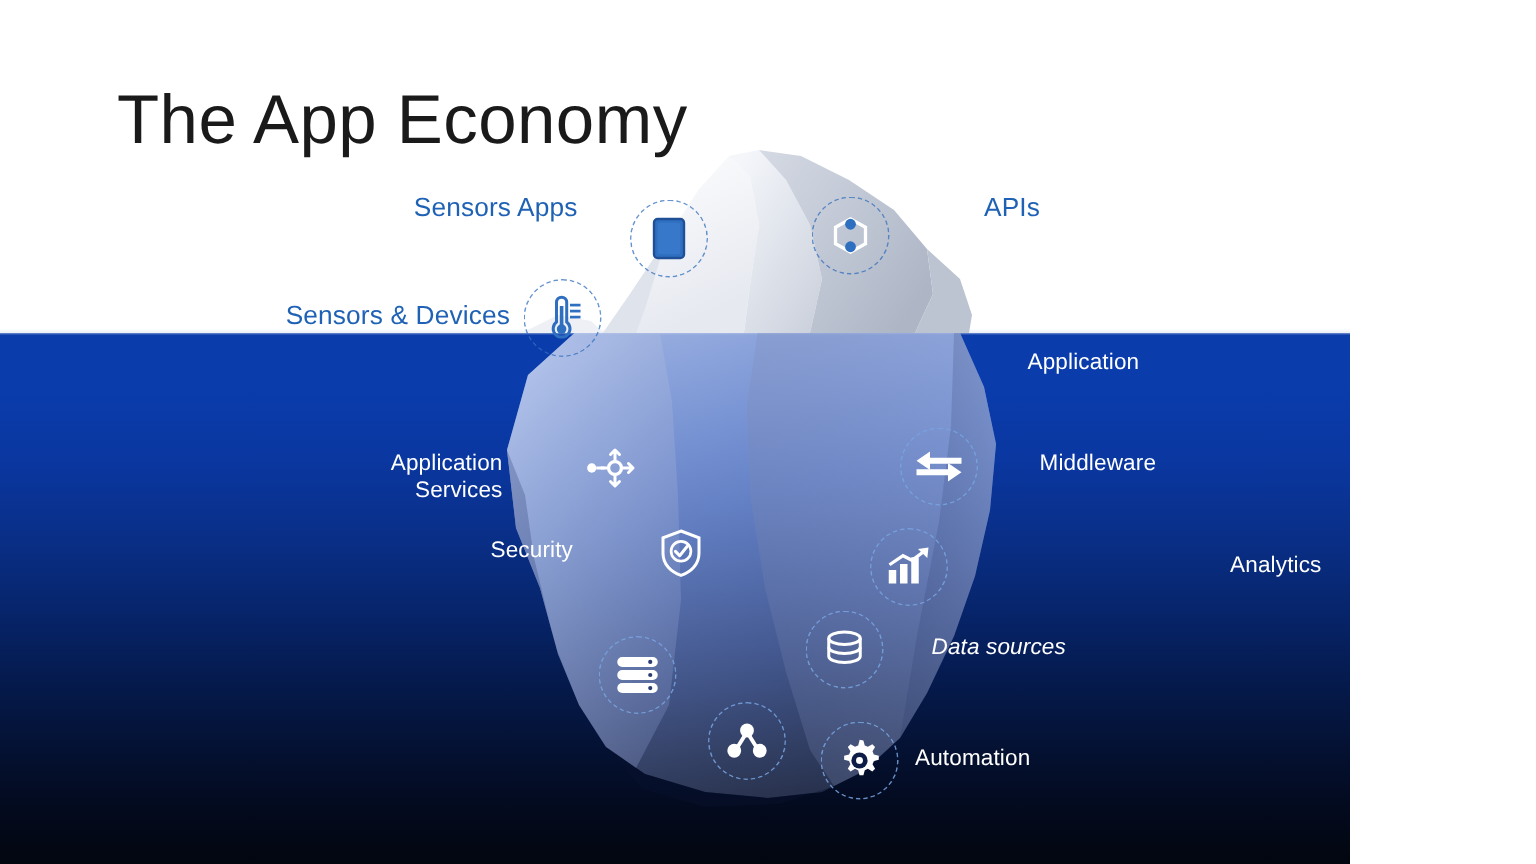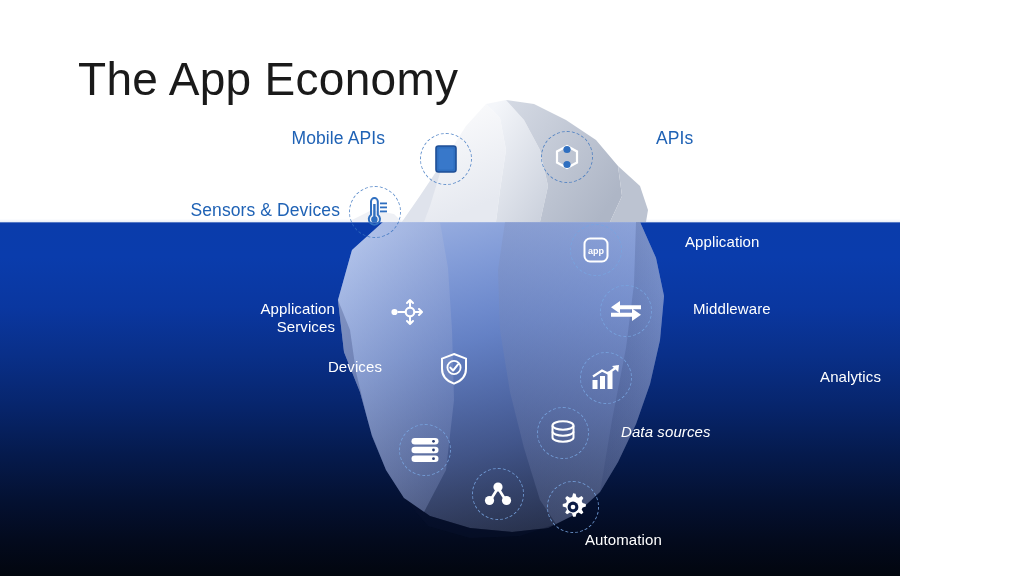--- a/index.html
+++ b/index.html
@@ -168,21 +168,21 @@
       <path d="M506,100 L524,120 L540,150 L548,186 L540,222 L610,222 L622,196
                L618,166 L596,140 L566,120 L534,104 Z" fill="url(#gTipC)"></path>
       <path d="M610,222 L622,196 L618,166 L640,186 L648,210 L646,222 Z" fill="#bcc3d1"></path>
       <path d="M402,222 L420,196 L444,160 L430,206 L424,222 Z" fill="#dfe3ec"></path>
       <path d="M348,222 L372,210 L394,214 L402,222 Z" fill="#eef0f5"></path>
     </g>
   </svg>
 
   <div class="title">The App Economy</div>
 
-  <div class="label above right" style="left:200px; top:128px; width:185px;">Mobile APIs</div>
+  <div class="label above right" style="left:200px; top:128px; width:185px;">Sensors Apps</div>
   <div class="badge above" style="left:420px; top:133px;">
     <span class="ring"></span>
     <svg width="26" height="30" viewBox="0 0 26 30">
       <rect x="3" y="2" width="20" height="26" rx="2.5" fill="#2f6fc0" stroke="#1f4f97" stroke-width="1.6"></rect>
       <rect x="5.5" y="4.5" width="15" height="21" rx="1.5" fill="#3f7fd0" opacity="0.6"></rect>
     </svg>
   </div>
 
   <div class="badge above" style="left:541px; top:131px;">
     <span class="ring"></span>
@@ -200,27 +200,20 @@
     <svg width="30" height="32" viewBox="0 0 30 32">
       <path d="M11 5.5 a3.4 3.4 0 0 1 6.8 0 v13.2 a5.6 5.6 0 1 1 -6.8 0 Z" fill="none" stroke="#2f6fc0" stroke-width="2"></path>
       <circle cx="14.4" cy="23.4" r="3.2" fill="#2f6fc0"></circle>
       <rect x="13.2" y="8" width="2.4" height="13" fill="#2f6fc0"></rect>
       <rect x="20" y="6.5" width="7" height="1.8" fill="#2f6fc0"></rect>
       <rect x="20" y="10.5" width="7" height="1.8" fill="#2f6fc0"></rect>
       <rect x="20" y="14.5" width="7" height="1.8" fill="#2f6fc0"></rect>
     </svg>
   </div>
 
-  <div class="badge" style="left:570px; top:224px;">
-    <span class="ring"></span>
-    <svg width="30" height="30" viewBox="0 0 30 30">
-      <rect x="3.5" y="3.5" width="23" height="23" rx="5.5" fill="none" stroke="#ffffff" stroke-width="2"></rect>
-      <text x="15" y="19.2" font-family="'Liberation Sans', sans-serif" font-size="9" font-weight="bold" fill="#ffffff" text-anchor="middle">app</text>
-    </svg>
-  </div>
   <div class="label below left" style="left:685px; top:233px; width:230px;">Application</div>
 
   <div class="badge" style="left:600px; top:285px;">
     <span class="ring"></span>
     <svg width="38" height="26" viewBox="0 0 38 26">
       <path d="M13 3 L4 9.2 L13 15.4 L13 11.2 L34 11.2 L34 7.2 L13 7.2 Z" fill="#ffffff"></path>
       <path d="M25 10.6 L34 16.8 L25 23 L25 18.8 L4 18.8 L4 14.8 L25 14.8 Z" fill="#ffffff"></path>
     </svg>
   </div>
   <div class="label below left" style="left:693px; top:300px; width:230px;">Middleware</div>
@@ -251,38 +244,38 @@
     <span class="ring"></span>
     <svg width="34" height="34" viewBox="0 0 34 34">
       <path d="M17 3.2 l2.6 .45 .9 3.3 2.1 .87 2.95-1.72 1.85 1.85 -1.72 2.95 .87 2.1 3.3 .9
                0 2.6 -3.3 .9 -.87 2.1 1.72 2.95 -1.85 1.85 -2.95-1.72 -2.1 .87 -.9 3.3
                -2.6 0 -.9-3.3 -2.1-.87 -2.95 1.72 -1.85-1.85 1.72-2.95 -.87-2.1 -3.3-.9
                0-2.6 3.3-.9 .87-2.1 -1.72-2.95 1.85-1.85 2.95 1.72 2.1-.87 .9-3.3 Z" fill="#ffffff"></path>
       <circle cx="17" cy="17" r="5.4" fill="#0c1c46"></circle>
       <circle cx="17" cy="17" r="2.3" fill="#ffffff"></circle>
     </svg>
   </div>
-  <div class="label below left" style="left:585px; top:497px; width:230px;margin-top:34px;">Automation</div>
+  <div class="label below left" style="left:610px; top:497px; width:230px;">Automation</div>
 
   <div class="label below right" style="left:160px; top:300px; width:175px;">Application
 Services</div>
   <div class="badge noring" style="left:382px; top:286px;">
 
     <svg width="36" height="32" viewBox="0 0 36 32">
       <circle cx="4.5" cy="16" r="3.1" fill="#ffffff"></circle>
       <path d="M7.5 16 H13" stroke="#ffffff" stroke-width="2"></path>
       <circle cx="20" cy="16" r="4.3" fill="none" stroke="#ffffff" stroke-width="2.2"></circle>
       <path d="M20 11 V4.5 M17 7 L20 4 L23 7" fill="none" stroke="#ffffff" stroke-width="2" stroke-linecap="round" stroke-linejoin="round"></path>
       <path d="M20 21 V27.5 M17 25 L20 28 L23 25" fill="none" stroke="#ffffff" stroke-width="2" stroke-linecap="round" stroke-linejoin="round"></path>
       <path d="M25 16 H31.5 M29 13 L32 16 L29 19" fill="none" stroke="#ffffff" stroke-width="2" stroke-linecap="round" stroke-linejoin="round"></path>
       <path d="M15 16 H10.5" stroke="#ffffff" stroke-width="2"></path>
     </svg>
   </div>
 
-  <div class="label below right" style="left:250px; top:358px; width:132px;">Devices</div>
+  <div class="label below right" style="left:250px; top:358px; width:132px;">Security</div>
   <div class="badge noring" style="left:428px; top:343px;">
 
     <svg width="32" height="36" viewBox="0 0 32 36">
       <path d="M16 3 L28 7.6 v10.2 c0 7.6 -5.4 12.6 -12 14.8 -6.6 -2.2 -12 -7.2 -12 -14.8 V7.6 Z" fill="none" stroke="#ffffff" stroke-width="2"></path>
       <circle cx="16" cy="16.5" r="6.6" fill="none" stroke="#ffffff" stroke-width="1.8"></circle>
       <path d="M12.3 16.6 L15.1 19.5 L20.2 13.2" fill="none" stroke="#ffffff" stroke-width="2" stroke-linecap="round" stroke-linejoin="round"></path>
     </svg>
   </div>
 
   <div class="badge" style="left:399px; top:424px;">

